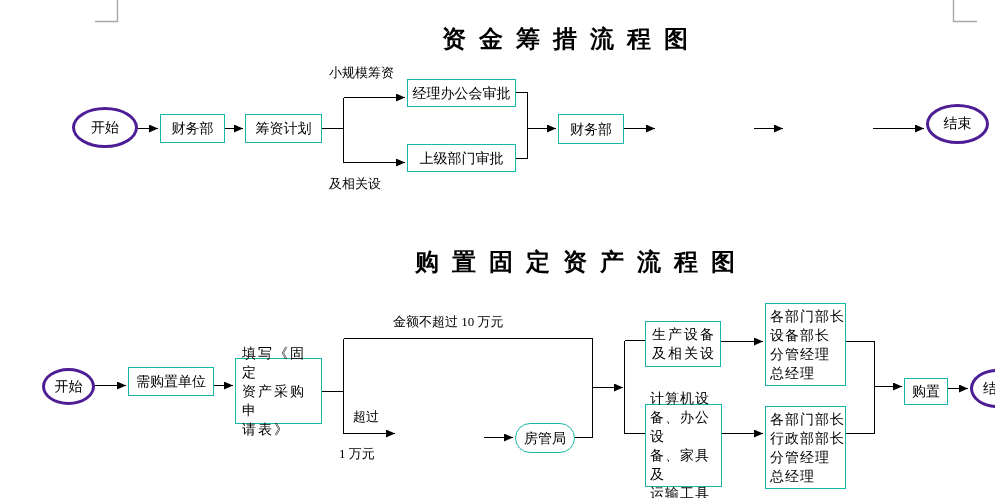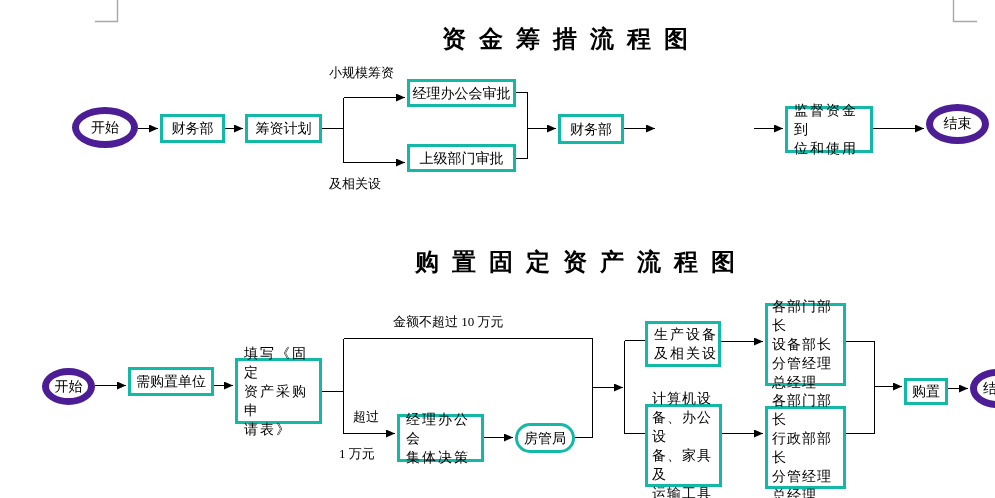--- a/index.html
+++ b/index.html
@@ -6,30 +6,30 @@
   #page{
     position:relative;width:995px;height:498px;background:#ffffff;overflow:hidden;
     font-family:"Liberation Serif","DejaVu Serif",serif;color:#000000;margin-left:32px;
   }
   svg.wires{position:absolute;left:0;top:0;width:995px;height:498px;pointer-events:none;}
   .title{
     position:absolute;font-size:24px;font-weight:700;letter-spacing:13px;
     white-space:nowrap;line-height:26px;
   }
   .node{
-    position:absolute;box-sizing:border-box;border:3px solid #14b8a6;background:#fff;
+    position:absolute;box-sizing:border-box;border:1px solid #14b8a6;background:#fff;
     display:flex;align-items:center;justify-content:center;
     font-size:14px;line-height:19px;white-space:pre-line;text-align:center;
   }
   .node.multi{
     justify-content:flex-start;text-align:left;padding-left:6px;letter-spacing:2px;
   }
   .node.tight{padding-left:4px;letter-spacing:1px;}
   .oval{
-    position:absolute;box-sizing:border-box;border:7px solid #4c1d95;border-radius:50%;
+    position:absolute;box-sizing:border-box;border:3px solid #4c1d95;border-radius:50%;
     background:#fff;display:flex;align-items:center;justify-content:center;
     font-size:14px;
     text-align:center;
   }
   .lbl{position:absolute;font-size:13px;white-space:nowrap;line-height:14px;}
 </style>
 </head>
 <body>
 
 <div id="page">
@@ -87,36 +87,32 @@
   </svg>
 
   <div class="title" style="left:410px;top:26px;">资金筹措流程图</div>
 
   <div class="oval" style="left:40px;top:107px;width:66px;height:41px;">开始</div>
   <div class="node" style="left:128px;top:114px;width:65px;height:29px;">财务部</div>
   <div class="node" style="left:213px;top:114px;width:77px;height:29px;">筹资计划</div>
   <div class="node" style="left:375px;top:79px;width:109px;height:28px;">经理办公会审批</div>
   <div class="node" style="left:375px;top:144px;width:109px;height:28px;">上级部门审批</div>
   <div class="node" style="left:526px;top:114px;width:66px;height:30px;">财务部</div>
-  <div class="node multi" style="left:753px;top:106px;width:88px;height:47px;">监督资金到
-位和使用</div>
   <div class="oval" style="left:894px;top:104px;width:63px;height:40px;">结束</div>
 
   <div class="lbl" style="left:297px;top:66px;">小规模筹资</div>
   <div class="lbl" style="left:297px;top:177px;">及相关设</div>
 
   <div class="title" style="left:383px;top:249px;">购置固定资产流程图</div>
 
   <div class="oval" style="left:10px;top:368px;width:53px;height:37px;">开始</div>
   <div class="node" style="left:96px;top:367px;width:86px;height:29px;">需购置单位</div>
   <div class="node multi" style="left:203px;top:358px;width:87px;height:66px;">填写《固定
 资产采购申
 请表》</div>
-  <div class="node multi" style="left:365px;top:414px;width:87px;height:48px;">经理办公会
-集体决策</div>
   <div class="node" style="left:483px;top:423px;width:60px;height:30px;border-radius:15px;">房管局</div>
   <div class="node multi" style="left:613px;top:321px;width:76px;height:46px;">生产设备
 及相关设</div>
   <div class="node multi tight" style="left:613px;top:404px;width:77px;height:83px;">计算机设
 备、办公设
 备、家具及
 运输工具</div>
   <div class="node multi tight" style="left:733px;top:303px;width:81px;height:83px;">各部门部长
 设备部长
 分管经理

